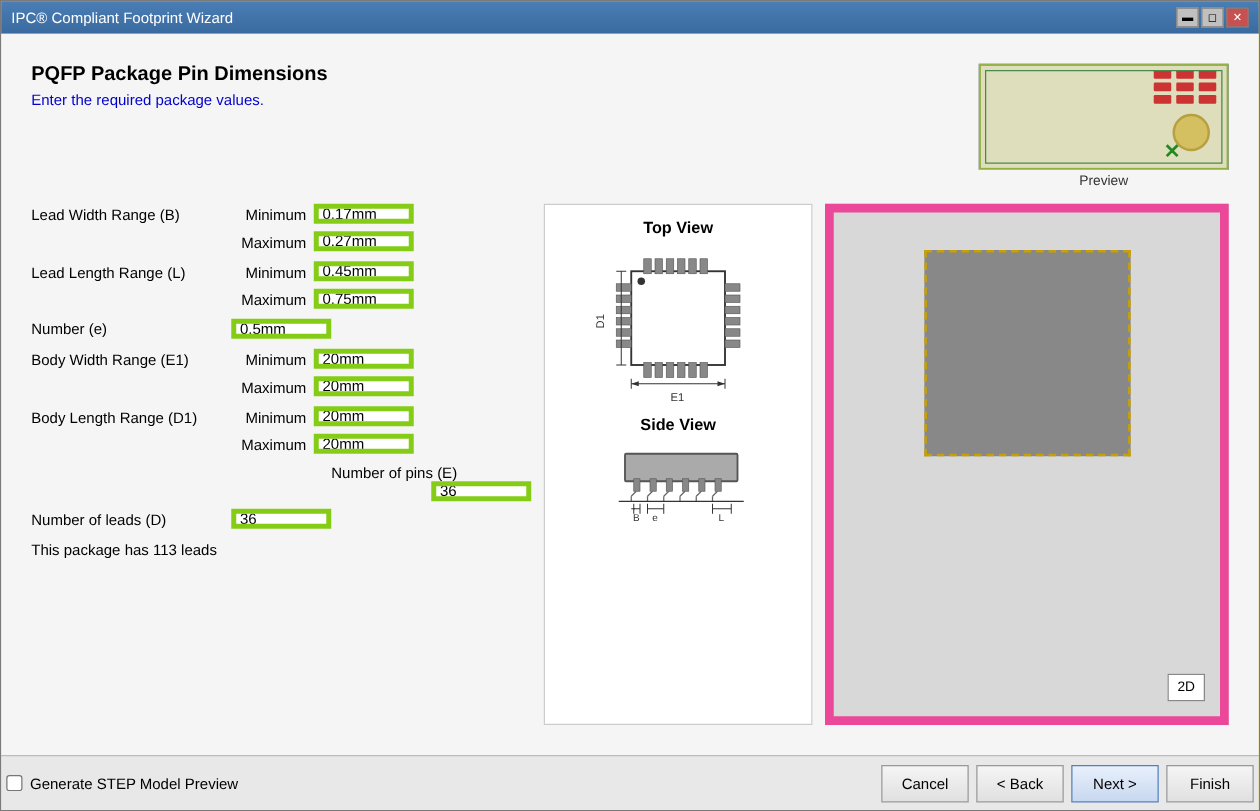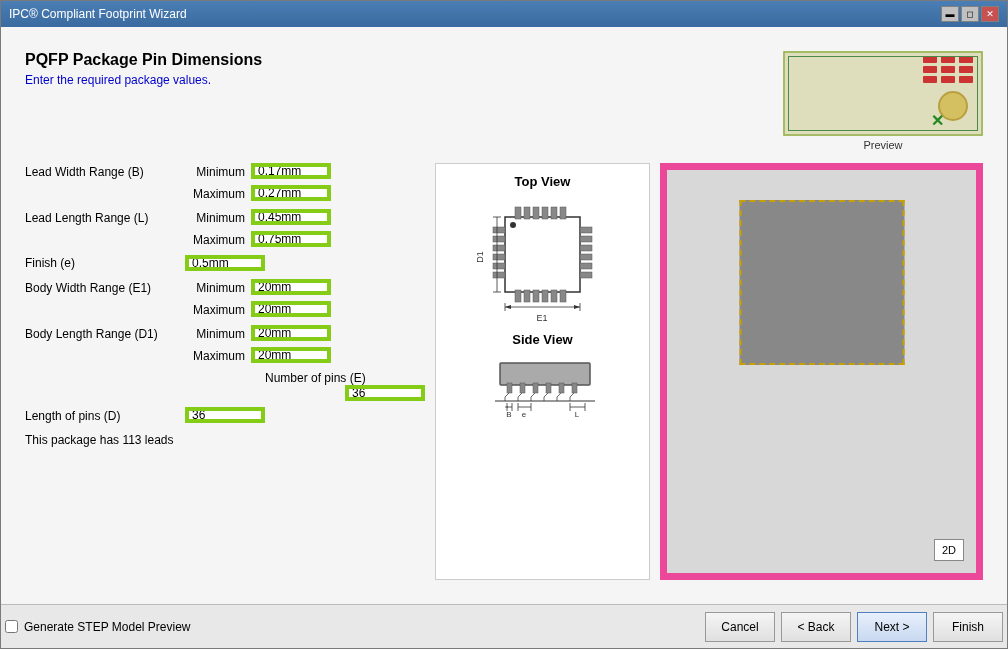--- a/index.html
+++ b/index.html
@@ -336,21 +336,21 @@
             <input class="field-input" type="text" value="0.45mm" style="">
           </div>
           <div class="form-row">
             <span class="field-label"></span>
             <span class="sub-label">Maximum</span>
             <input class="field-input" type="text" value="0.75mm" style="">
           </div>
         </div>
 
         <div class="pitch-row">
-          <span class="pitch-label">Finish (e)</span>
+          <span class="pitch-label">Number (e)</span>
           <input class="field-input" type="text" value="0.5mm" style="">
         </div>
 
         <div class="field-group">
           <div class="form-row">
             <span class="field-label">Body Width Range (E1)</span>
             <span class="sub-label">Minimum</span>
             <input class="field-input" type="text" value="20mm" style="">
           </div>
           <div class="form-row">
@@ -372,21 +372,21 @@
             <input class="field-input" type="text" value="20mm" style="">
           </div>
         </div>
 
         <div class="form-row" style="margin-bottom:6px;flex-direction:column;">
           <span class="field-label">Number of pins (E)</span>
           <input class="field-input" type="text" value="36" style="">
         </div>
 
         <div class="form-row" style="margin-bottom:10px;">
-          <span class="field-label">Length of pins (D)</span>
+          <span class="field-label">Number of leads (D)</span>
           <input class="field-input" type="text" value="36" style="">
         </div>
 
         <div class="info-text">This package has 113 leads</div>
       </div>
 
       <div class="diagram-section">
         <div class="diagram-title">Top View</div>
 
         <svg width="155" height="135">

